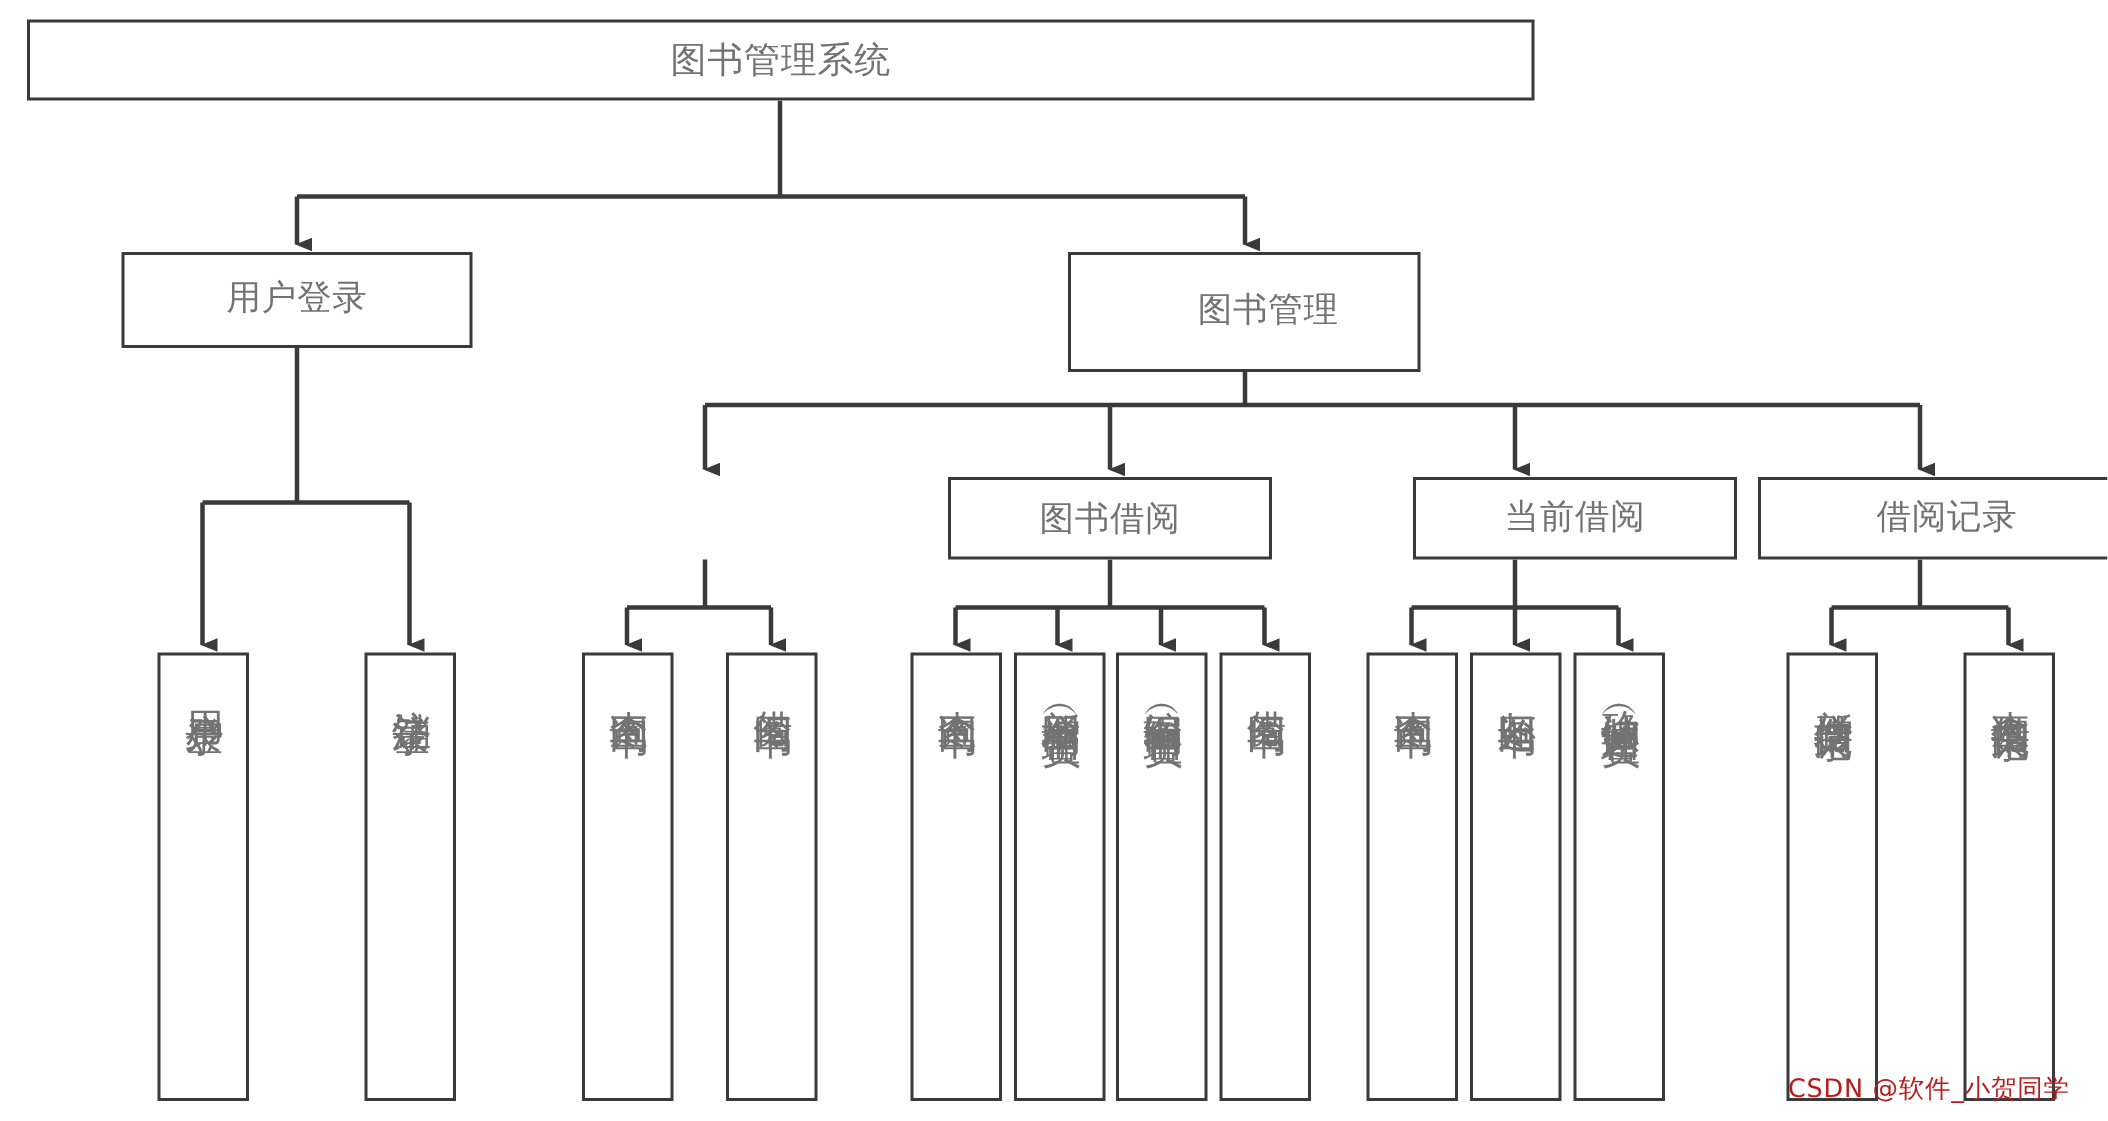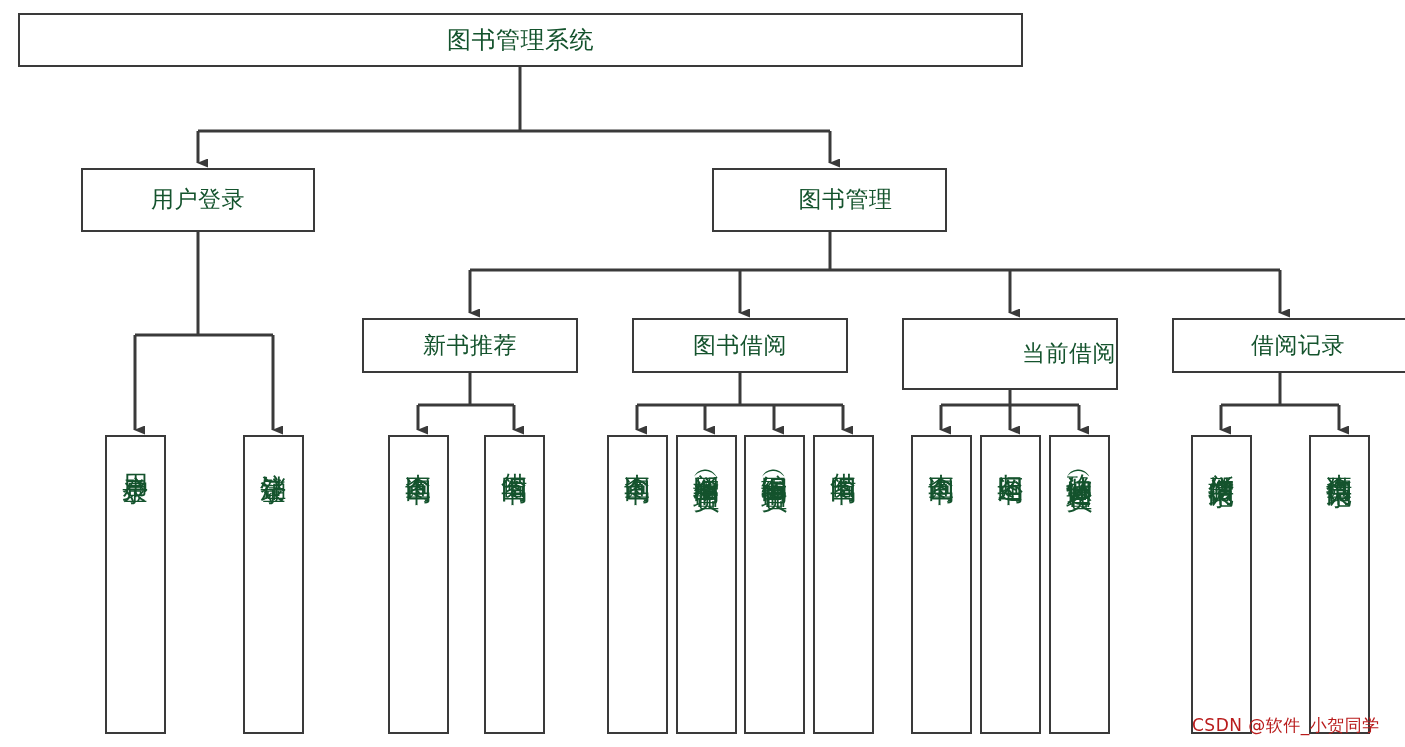--- a/index.html
+++ b/index.html
@@ -28,21 +28,21 @@
     pointer-events: none;
   }
   .node {
     position: absolute;
     box-sizing: border-box;
     background: #ffffff;
     border: 2px solid #3a3a3a;
     display: flex;
     align-items: center;
     justify-content: center;
-    color: #14532d;
+    color: #737373;
   }
   .node.h {
     
   }
   .node.h .label {
     font-size: 23px;
     line-height: 1.1;
     letter-spacing: 0.5px;
     white-space: nowrap;
   }
@@ -132,31 +132,28 @@
     </g>
   </svg>
 
   <div id="root" class="node h" style="left:18px; top:13px; width:1005px; height:54px;">
     <span class="label">图书管理系统</span>
   </div>
 
   <div class="node h" style="left:81px; top:168px; width:234px; height:64px;">
     <span class="label">用户登录</span>
   </div>
-  <div class="node h" style="left:712px; top:168px; width:235px; height:64px;padding-left:32px;">
+  <div class="node h" style="left:712px; top:168px; width:235px; height:80px;padding-left:32px;">
     <span class="label">图书管理</span>
   </div>
 
-  <div class="node h" style="left:362px; top:318px; width:216px; height:55px;">
-    <span class="label">新书推荐</span>
-  </div>
   <div class="node h" style="left:632px; top:318px; width:216px; height:55px;font-family:Liberation Serif, serif;">
     <span class="label">图书借阅</span>
   </div>
-  <div class="node h" style="left:902px; top:318px; width:216px; height:72px;justify-content:flex-end;">
+  <div class="node h" style="left:942px; top:318px; width:216px; height:55px;">
     <span class="label">当前借阅</span>
   </div>
   <div class="node h" style="left:1172px; top:318px; width:252px; height:55px;">
     <span class="label">借阅记录</span>
   </div>
 
   <div class="node v" style="left:105px; top:435px; width:61px; height:299px;">
     <span class="label">用户登录</span>
   </div>
   <div class="node v" style="left:243px; top:435px; width:61px; height:299px;">

